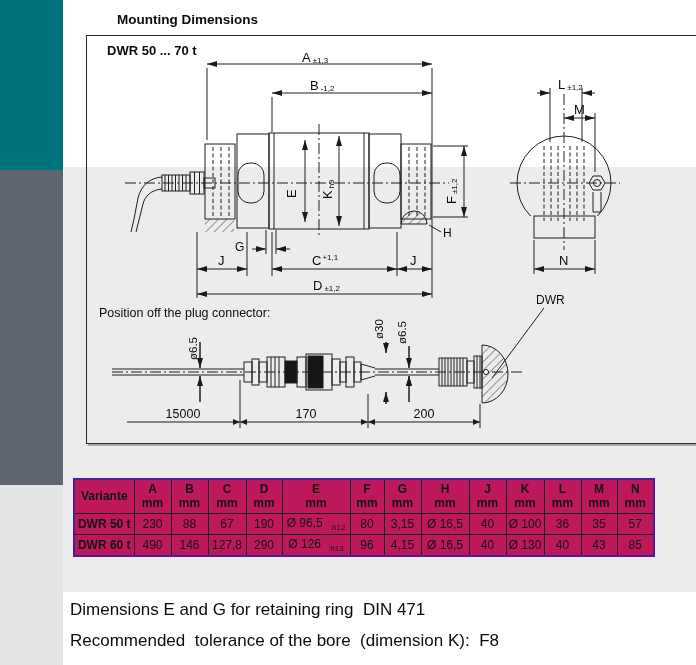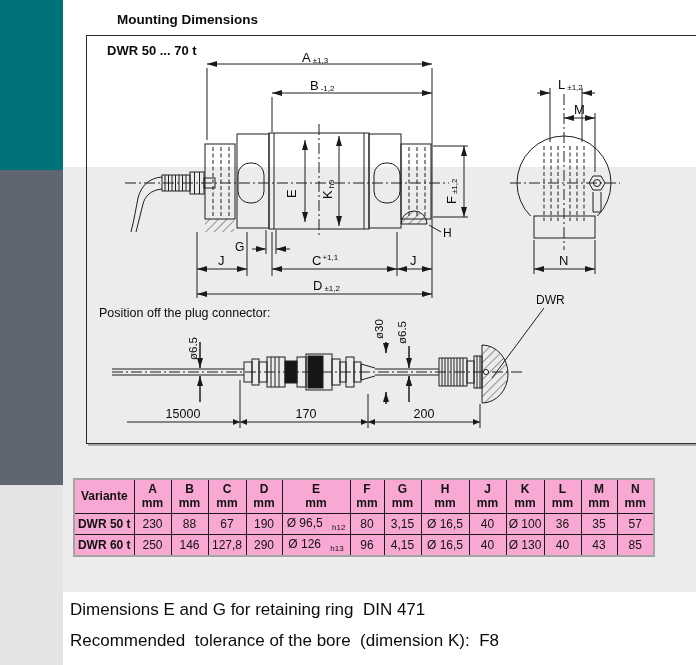--- a/index.html
+++ b/index.html
@@ -16,21 +16,21 @@
   .band{left:63px;top:167px;width:633px;height:425px;background:#ececec;}
   .page-title{left:77px;top:12px;font-size:13.5px;font-weight:bold;color:#0b0b0b;padding-left:40px;}
   .frame{
     left:86px;top:35px;width:613px;height:407px;
     border:1.5px solid #2a2a2a;box-shadow:2px 2px 0 #a9a9a9;background:transparent;
   }
   svg text{font-family:"Liberation Sans",sans-serif;fill:#0b0b0b;}
   
   table.dims{
     position:absolute;left:73px;top:478px;border-collapse:collapse;
-    background:#f9a8d4;border:2px solid #a3a3a3;table-layout:fixed;
+    background:#be185d;border:2px solid #4c1d95;table-layout:fixed;
   }
   table.dims th,table.dims td{
     border:1px solid #1a1a1a;text-align:center;vertical-align:middle;
     font-size:12px;padding:0;
   }
   table.dims thead th{height:33px;font-weight:bold;}
   table.dims thead .hl{line-height:1.1;}
   table.dims tbody tr{height:21px;}
   table.dims tbody th{font-weight:bold;}
   table.dims sub{font-size:8px;margin-left:6px;}
@@ -300,21 +300,21 @@
         <td>3,15</td>
         <td>Ø 16,5</td>
         <td>40</td>
         <td>Ø 100</td>
         <td>36</td>
         <td>35</td>
         <td>57</td>
       </tr>
       <tr>
         <th>DWR 60 t</th>
-        <td>250</td>
+        <td>490</td>
         <td>146</td>
         <td>127,8</td>
         <td>290</td>
         <td>Ø 126 <sub>h13</sub></td>
         <td>96</td>
         <td>4,15</td>
         <td>Ø 16,5</td>
         <td>40</td>
         <td>Ø 130</td>
         <td>40</td>

